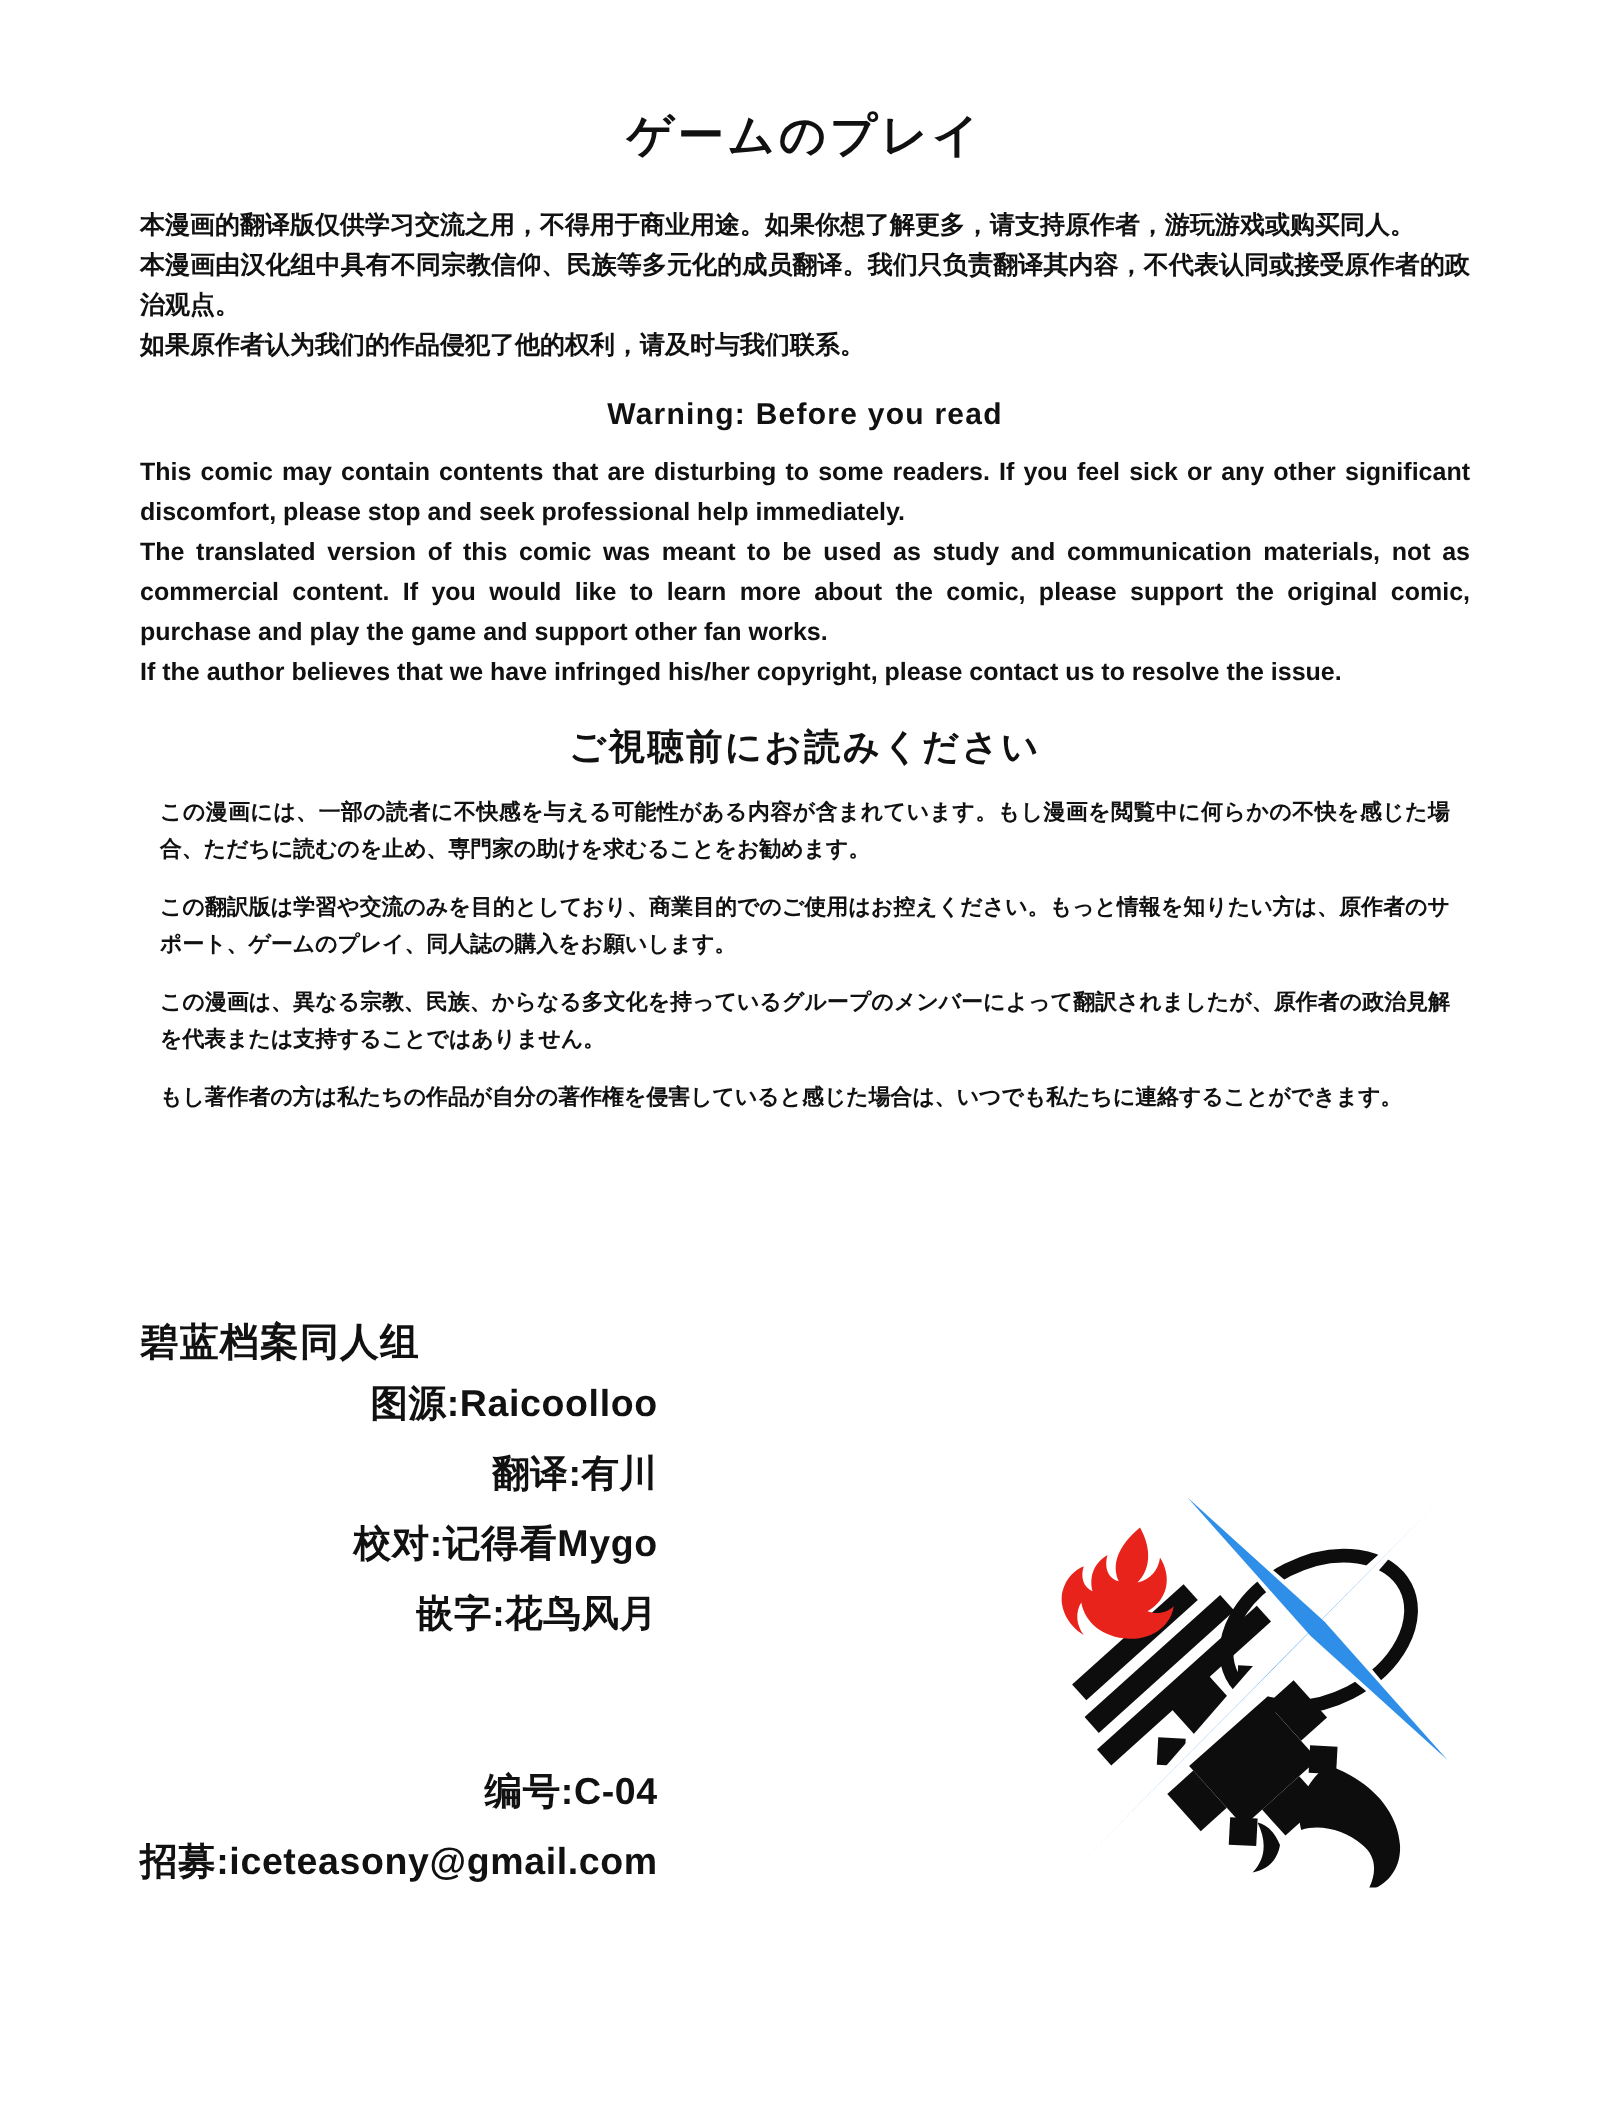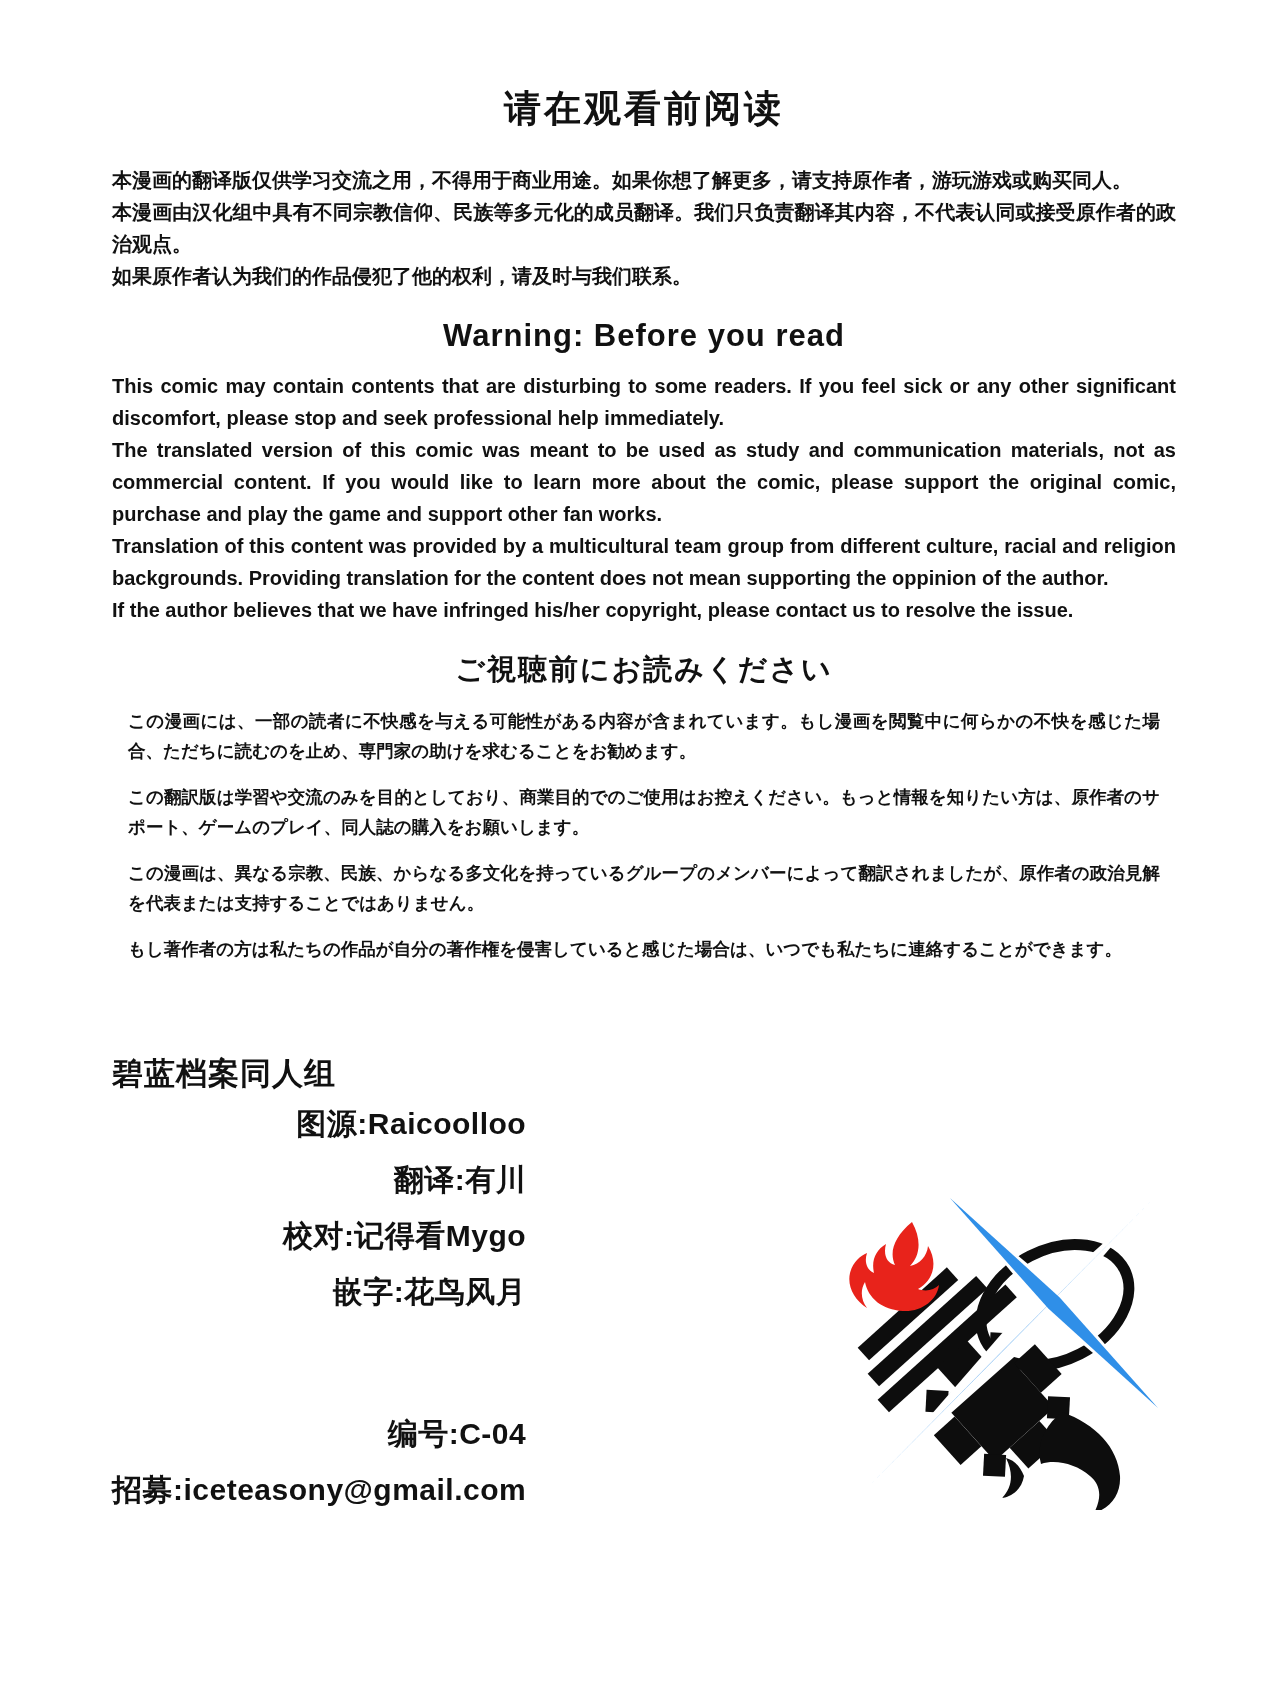--- a/index.html
+++ b/index.html
@@ -22,21 +22,21 @@
   .cn-body p {
     margin:0;
     font-size:20px; font-weight:800;
     line-height:32px;
     text-align:justify;
   }
 
   .en-title {
     margin:26px 0 16px 0;
     text-align:center;
-    font-size:31px; font-weight:800; letter-spacing:1px;
+    font-size:24px; font-weight:800; letter-spacing:1px;
   }
   .en-body p {
     margin:0;
     font-size:20px; font-weight:700;
     line-height:32px;
     text-align:justify;
   }
 
   .jp-title {
     margin:24px 0 14px 0;
@@ -66,32 +66,31 @@
     width:420px; height:420px;
   }
   .logo svg { width:100%; height:100%; display:block; }
 </style>
 </head>
 <body>
 
 <div class="page">
   <div class="content">
 
-    <h1 class="cn-title">请在观看前阅读</h1>
+    <h1 class="cn-title">ゲームのプレイ</h1>
     <div class="cn-body">
       <p>本漫画的翻译版仅供学习交流之用，不得用于商业用途。如果你想了解更多，请支持原作者，游玩游戏或购买同人。</p>
       <p>本漫画由汉化组中具有不同宗教信仰、民族等多元化的成员翻译。我们只负责翻译其内容，不代表认同或接受原作者的政治观点。</p>
       <p>如果原作者认为我们的作品侵犯了他的权利，请及时与我们联系。</p>
     </div>
 
     <h2 class="en-title">Warning: Before you read</h2>
     <div class="en-body">
       <p>This comic may contain contents that are disturbing to some readers. If you feel sick or any other significant discomfort, please stop and seek professional help immediately.</p>
       <p>The translated version of this comic was meant to be used as study and communication materials, not as commercial content. If you would like to learn more about the comic, please support the original comic, purchase and play the game and support other fan works.</p>
-      <p>Translation of this content was provided by a multicultural team group from different culture, racial and religion backgrounds. Providing translation for the content does not mean supporting the oppinion of the author.</p>
       <p>If the author believes that we have infringed his/her copyright, please contact us to resolve the issue.</p>
     </div>
 
     <h2 class="jp-title">ご視聴前にお読みください</h2>
     <div class="jp-body">
       <p>この漫画には、一部の読者に不快感を与える可能性がある内容が含まれています。もし漫画を閲覧中に何らかの不快を感じた場合、ただちに読むのを止め、専門家の助けを求むることをお勧めます。</p>
       <p>この翻訳版は学習や交流のみを目的としており、商業目的でのご使用はお控えください。もっと情報を知りたい方は、原作者のサポート、ゲームのプレイ、同人誌の購入をお願いします。</p>
       <p>この漫画は、異なる宗教、民族、からなる多文化を持っているグループのメンバーによって翻訳されましたが、原作者の政治見解を代表または支持することではありません。</p>
       <p>もし著作者の方は私たちの作品が自分の著作権を侵害していると感じた場合は、いつでも私たちに連絡することができます。</p>
     </div>

